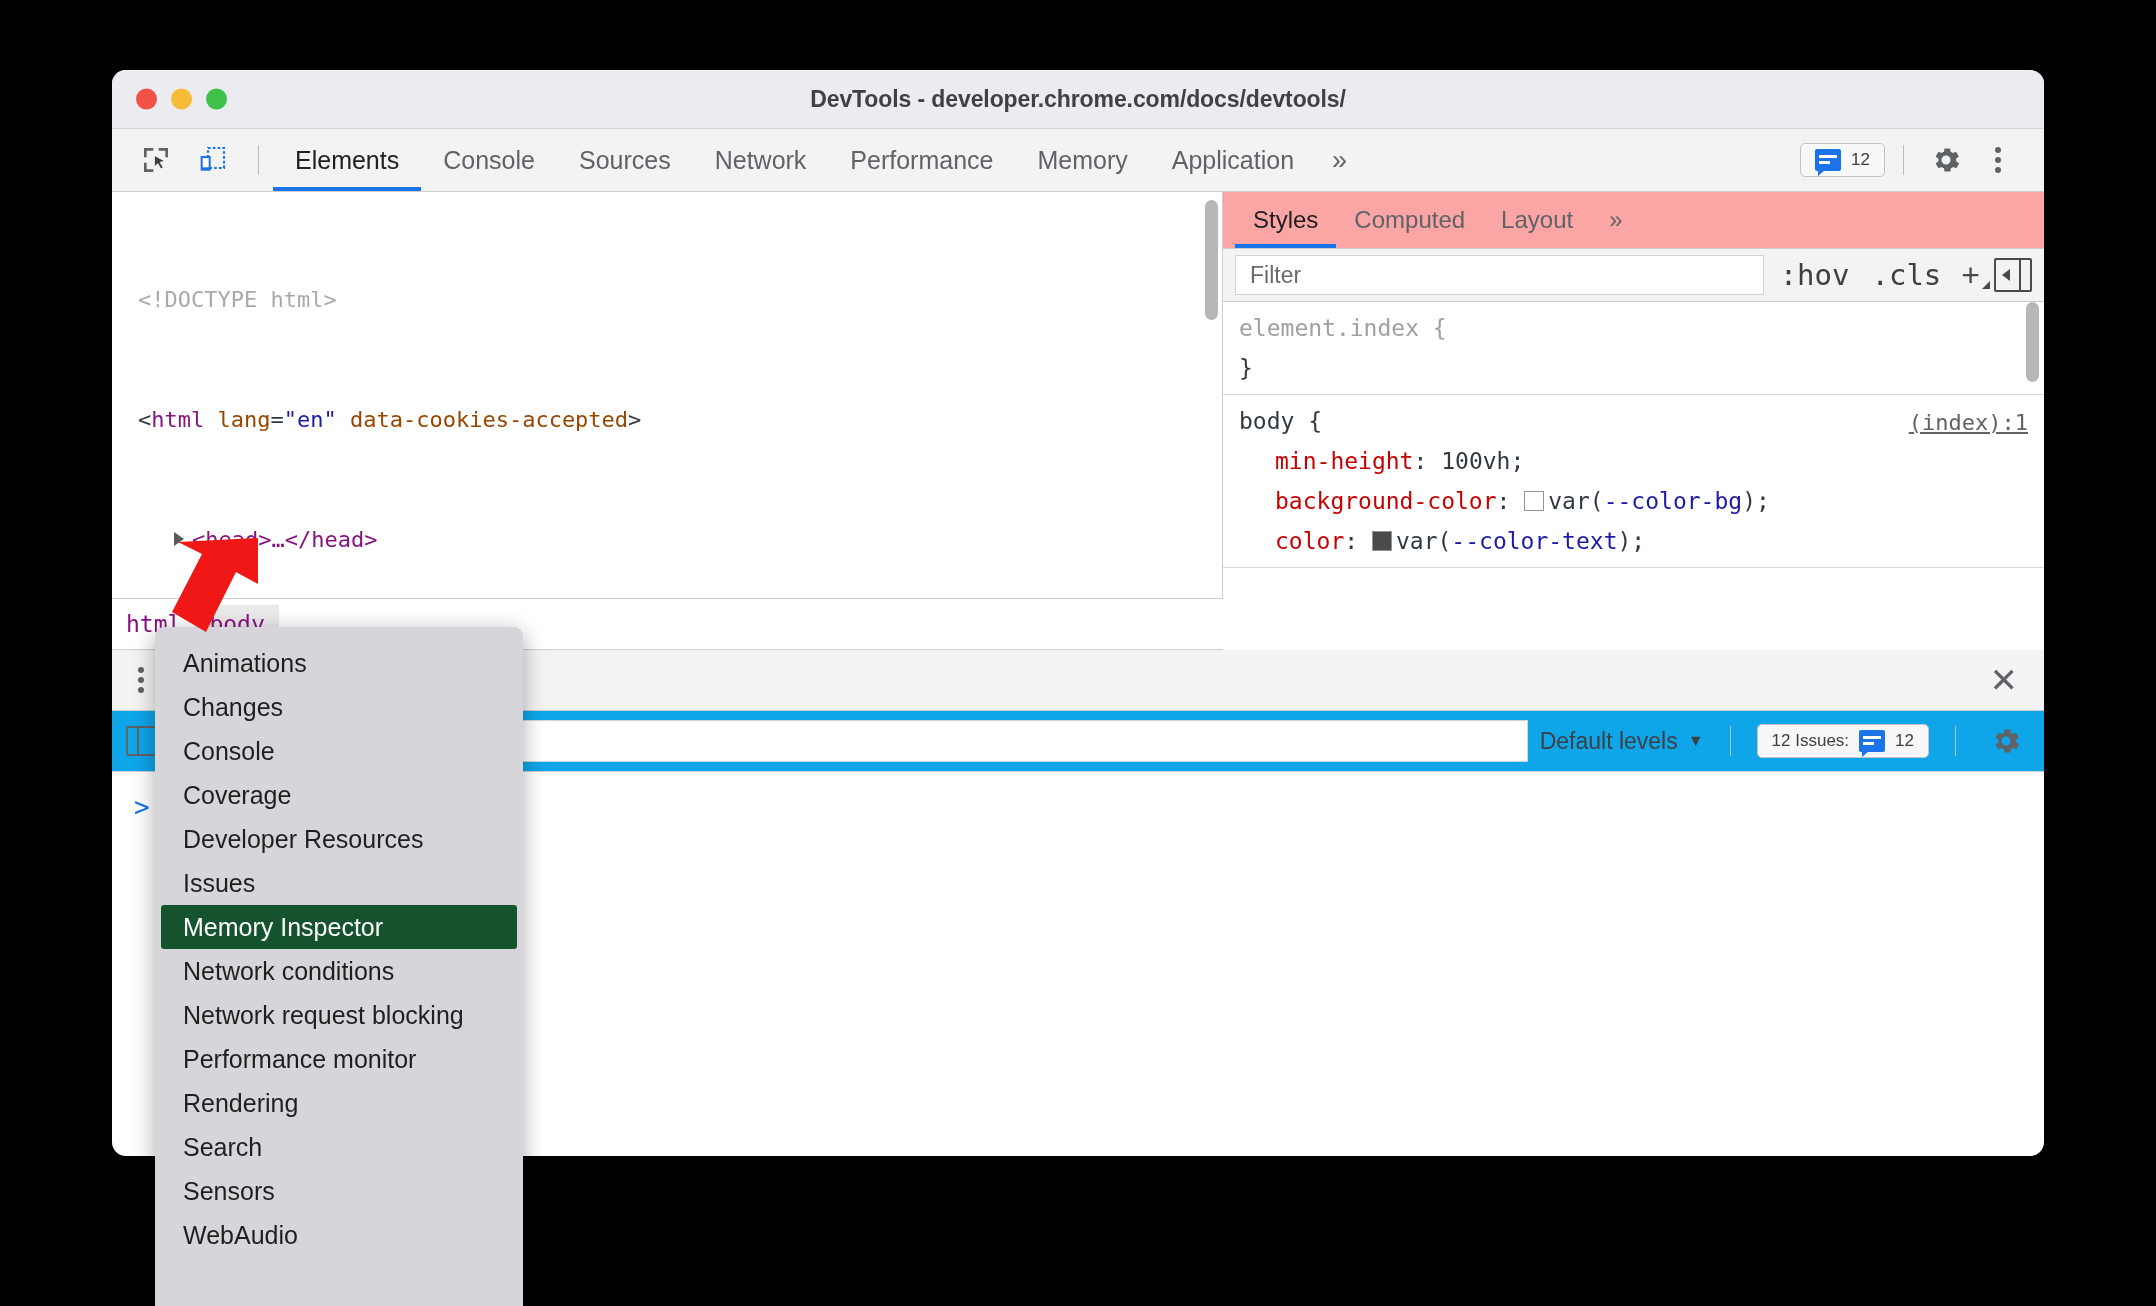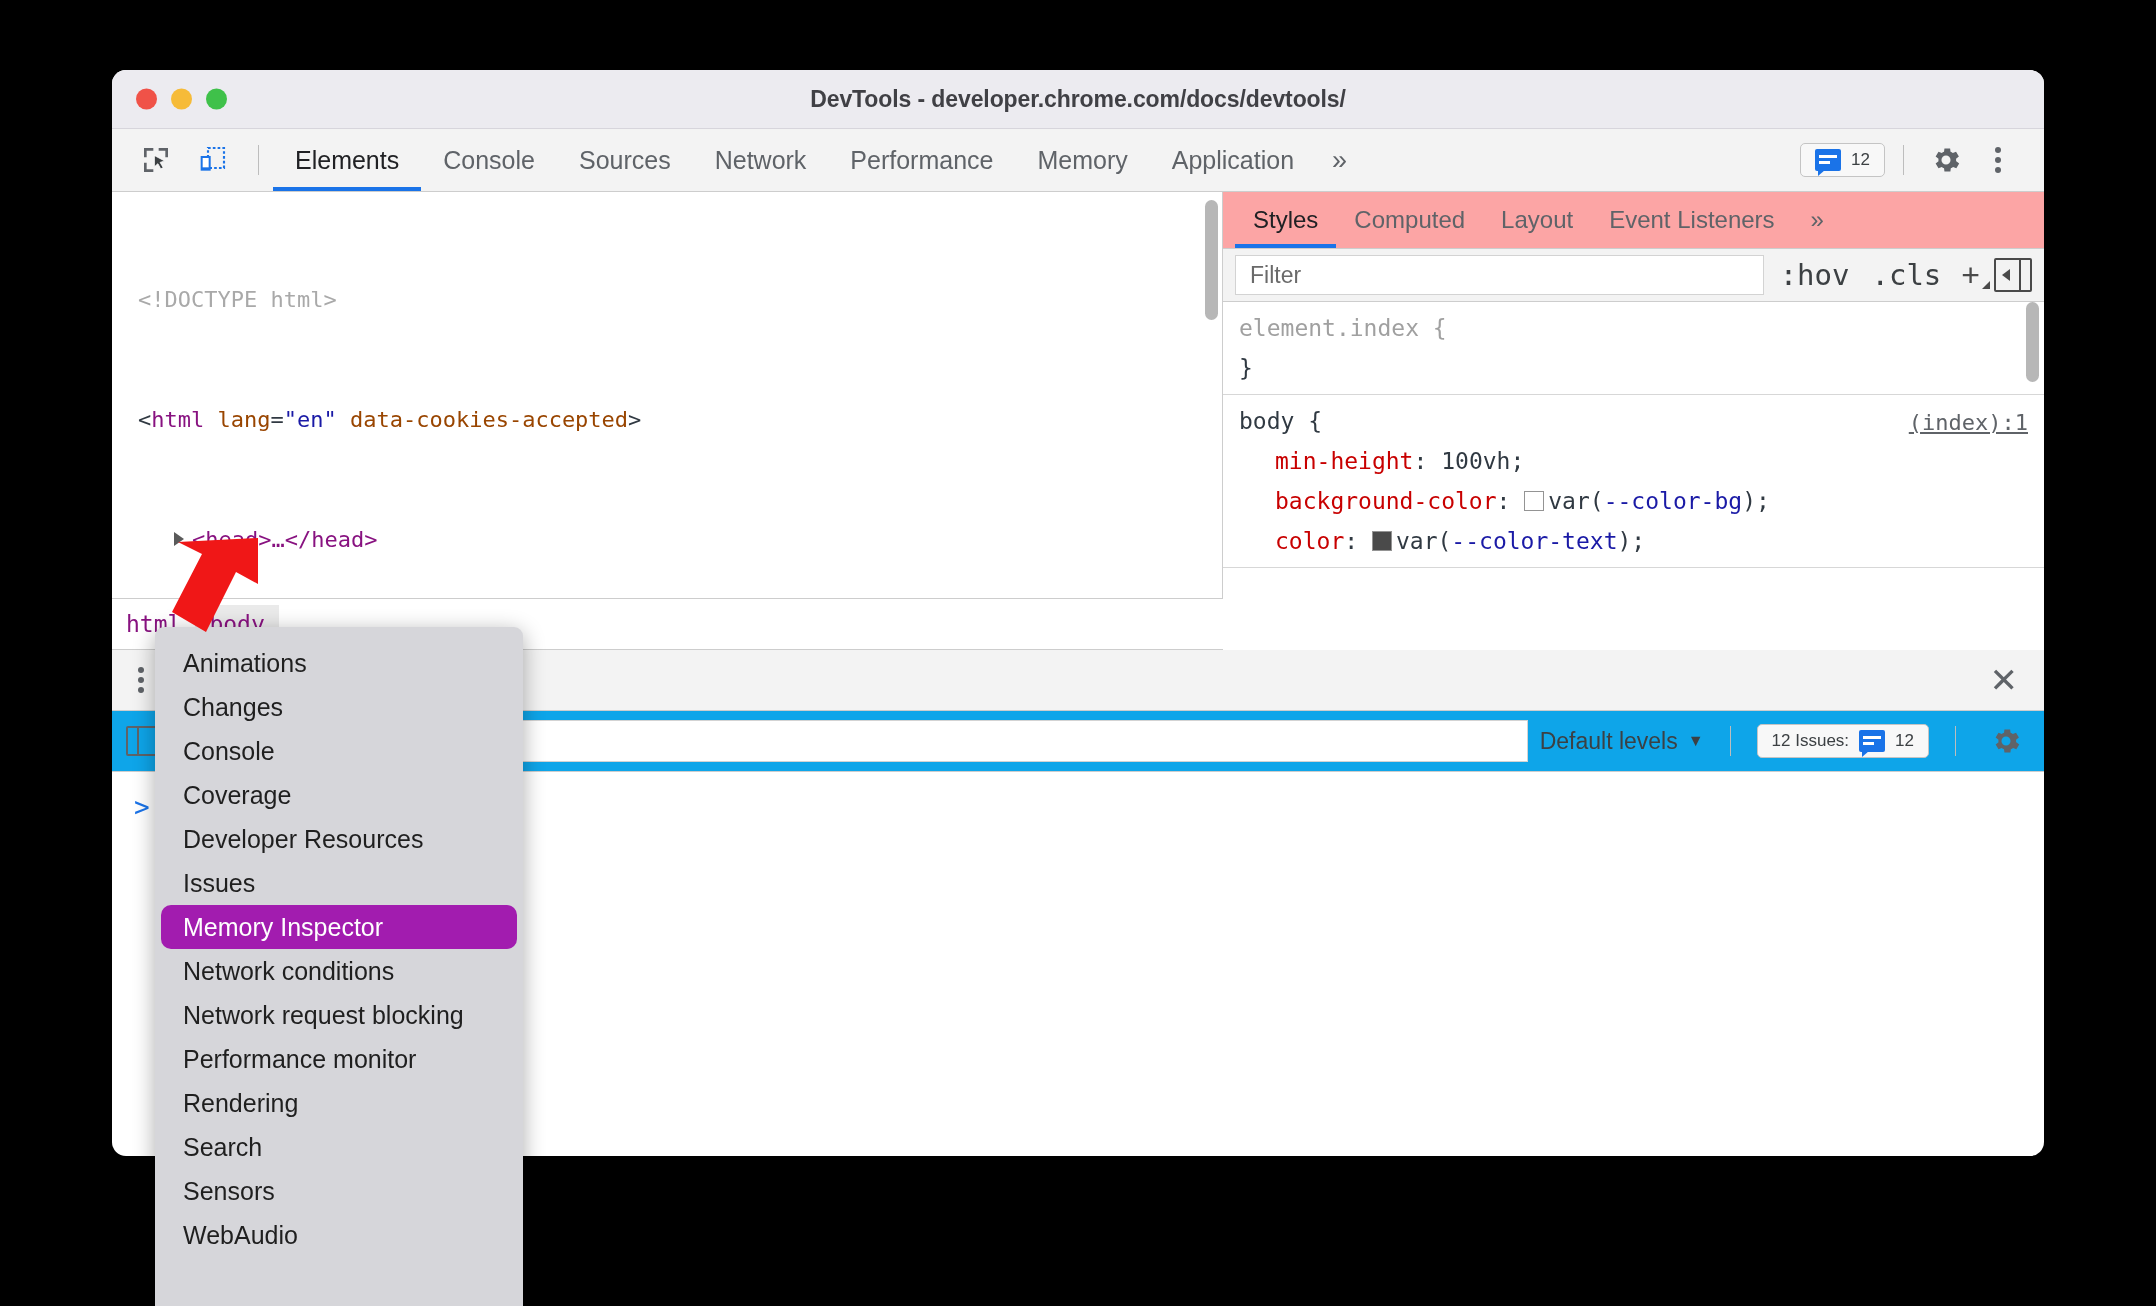--- a/index.html
+++ b/index.html
@@ -289,21 +289,21 @@
     z-index: 50;
     overflow: hidden;
     height: 679px;
     box-sizing: border-box;
   }
   .mi {
     height: 44px; display: flex; align-items: center;
     padding: 0 22px; font-size: 25px; color: #1f1f1f;
     margin: 0 6px;
   }
-  .mi.sel { background: #a21caf; color: #ffffff; border-radius: 10px; }
+  .mi.sel { background: #14532d; color: #ffffff; border-radius: 3px; }
   
   #arrow { position: absolute; left: 150px; top: 532px; z-index: 60; }
 </style>
 </head>
 <body>
 
 <div id="root">
 
   <div id="window">
 
@@ -406,23 +406,20 @@
           <div class="stab active">
               <span>Styles</span>
             </div>
           <div class="stab">
               <span>Computed</span>
             </div>
           <div class="stab">
               <span>Layout</span>
             </div>
           <div class="stab">
-              <span>Event Listeners</span>
-            </div>
-          <div class="stab">
               <span>»</span>
             </div>
         </div>
         <div id="styles-toolbar">
           <div id="styles-filter">
               <span>Filter</span>
             </div>
           <span class="tool-txt">:hov</span>
           <span class="tool-txt">.cls</span>
           <span class="plus">+</span>

